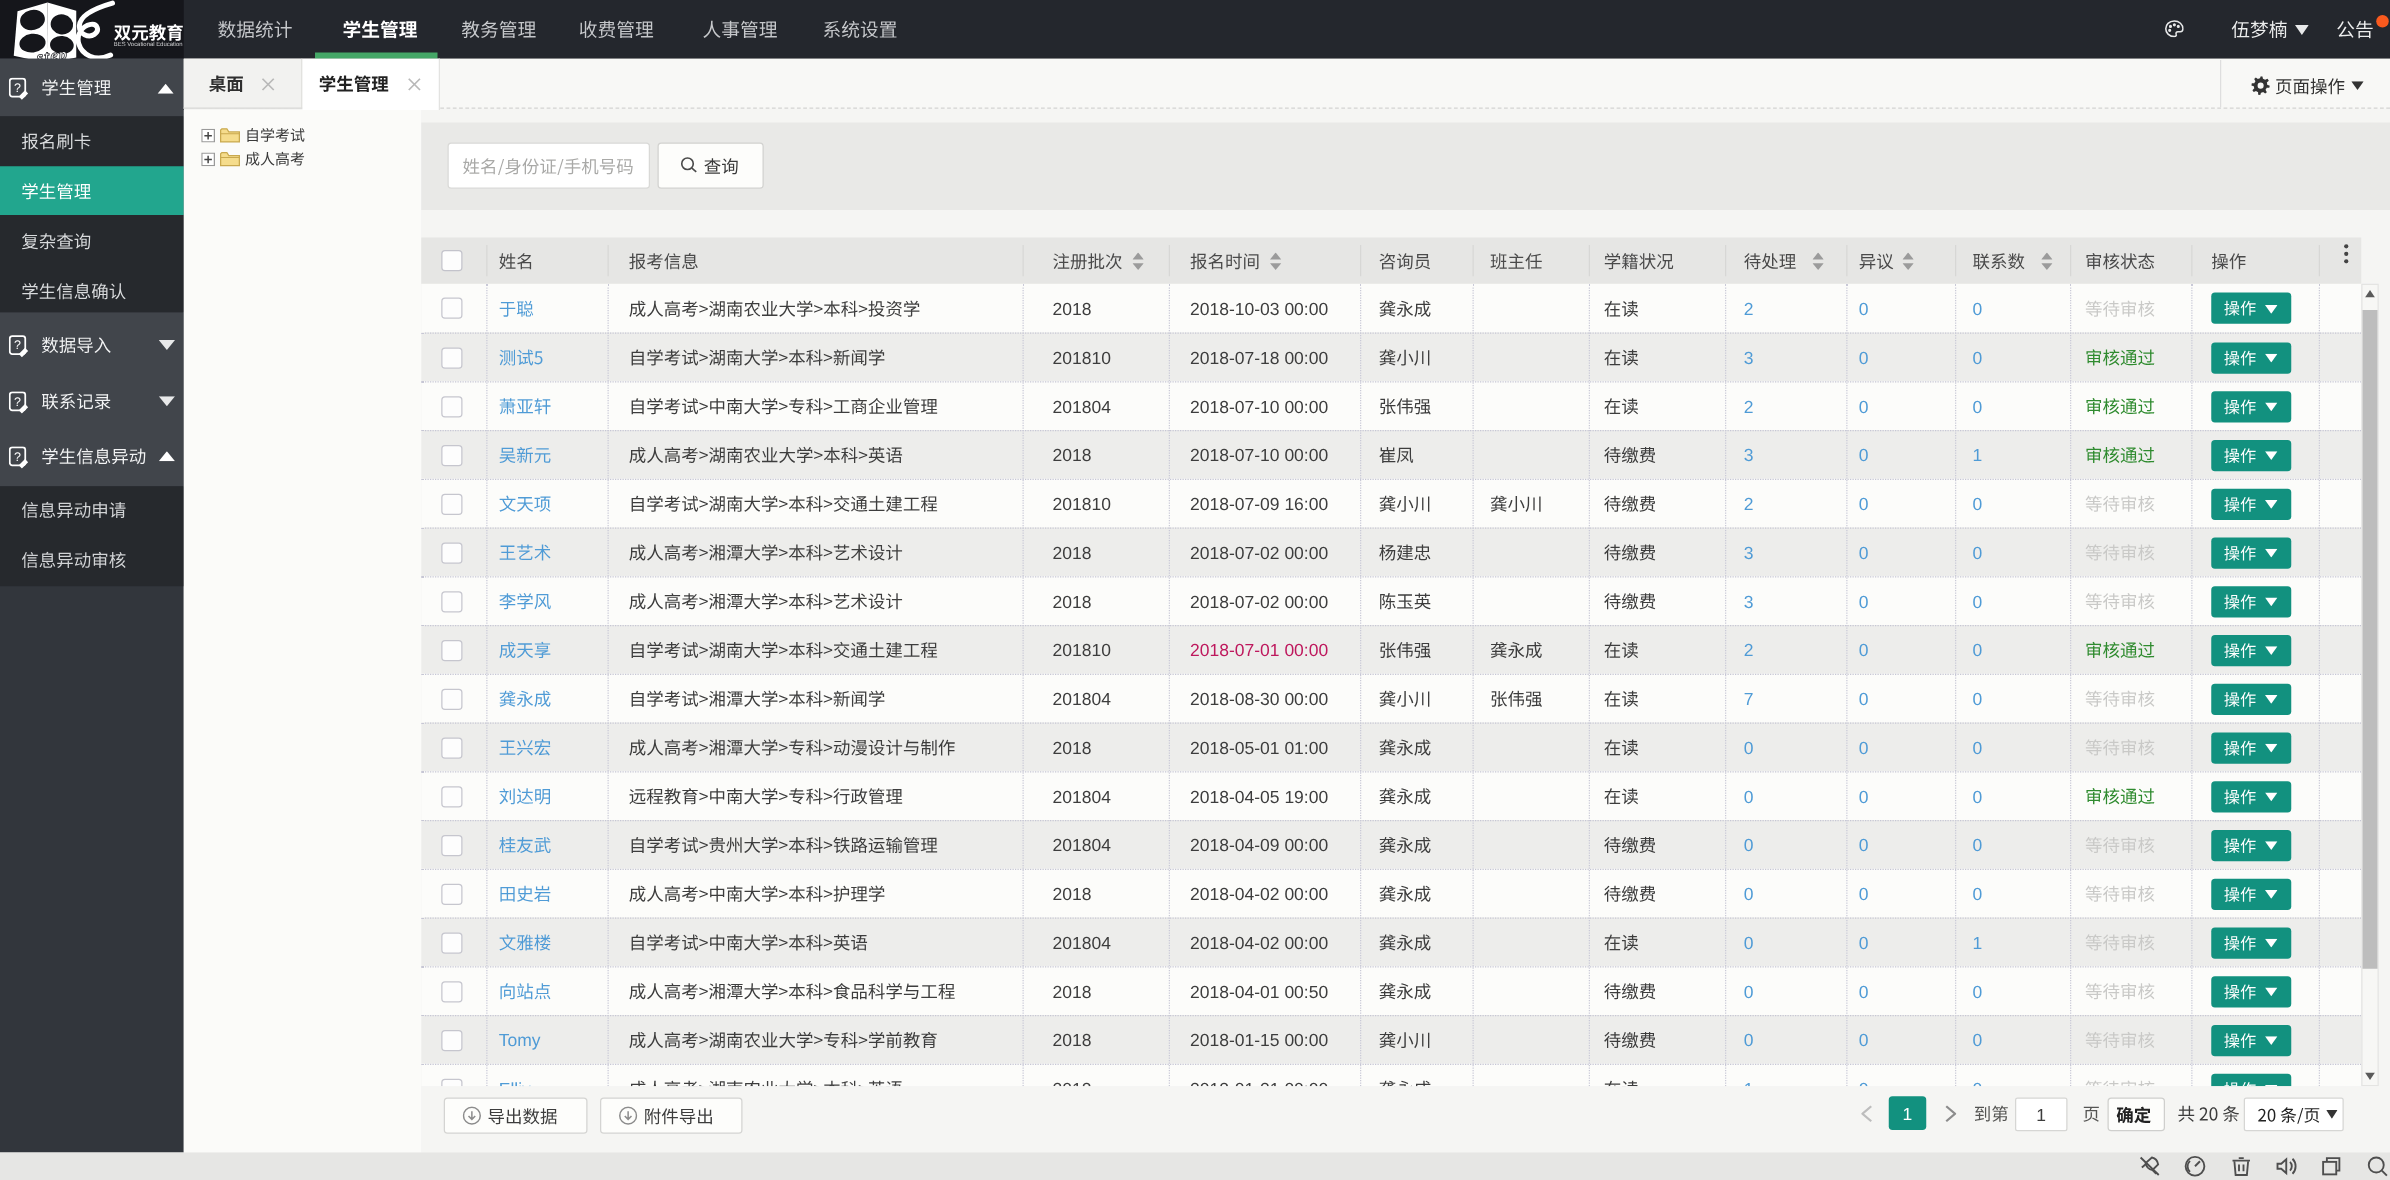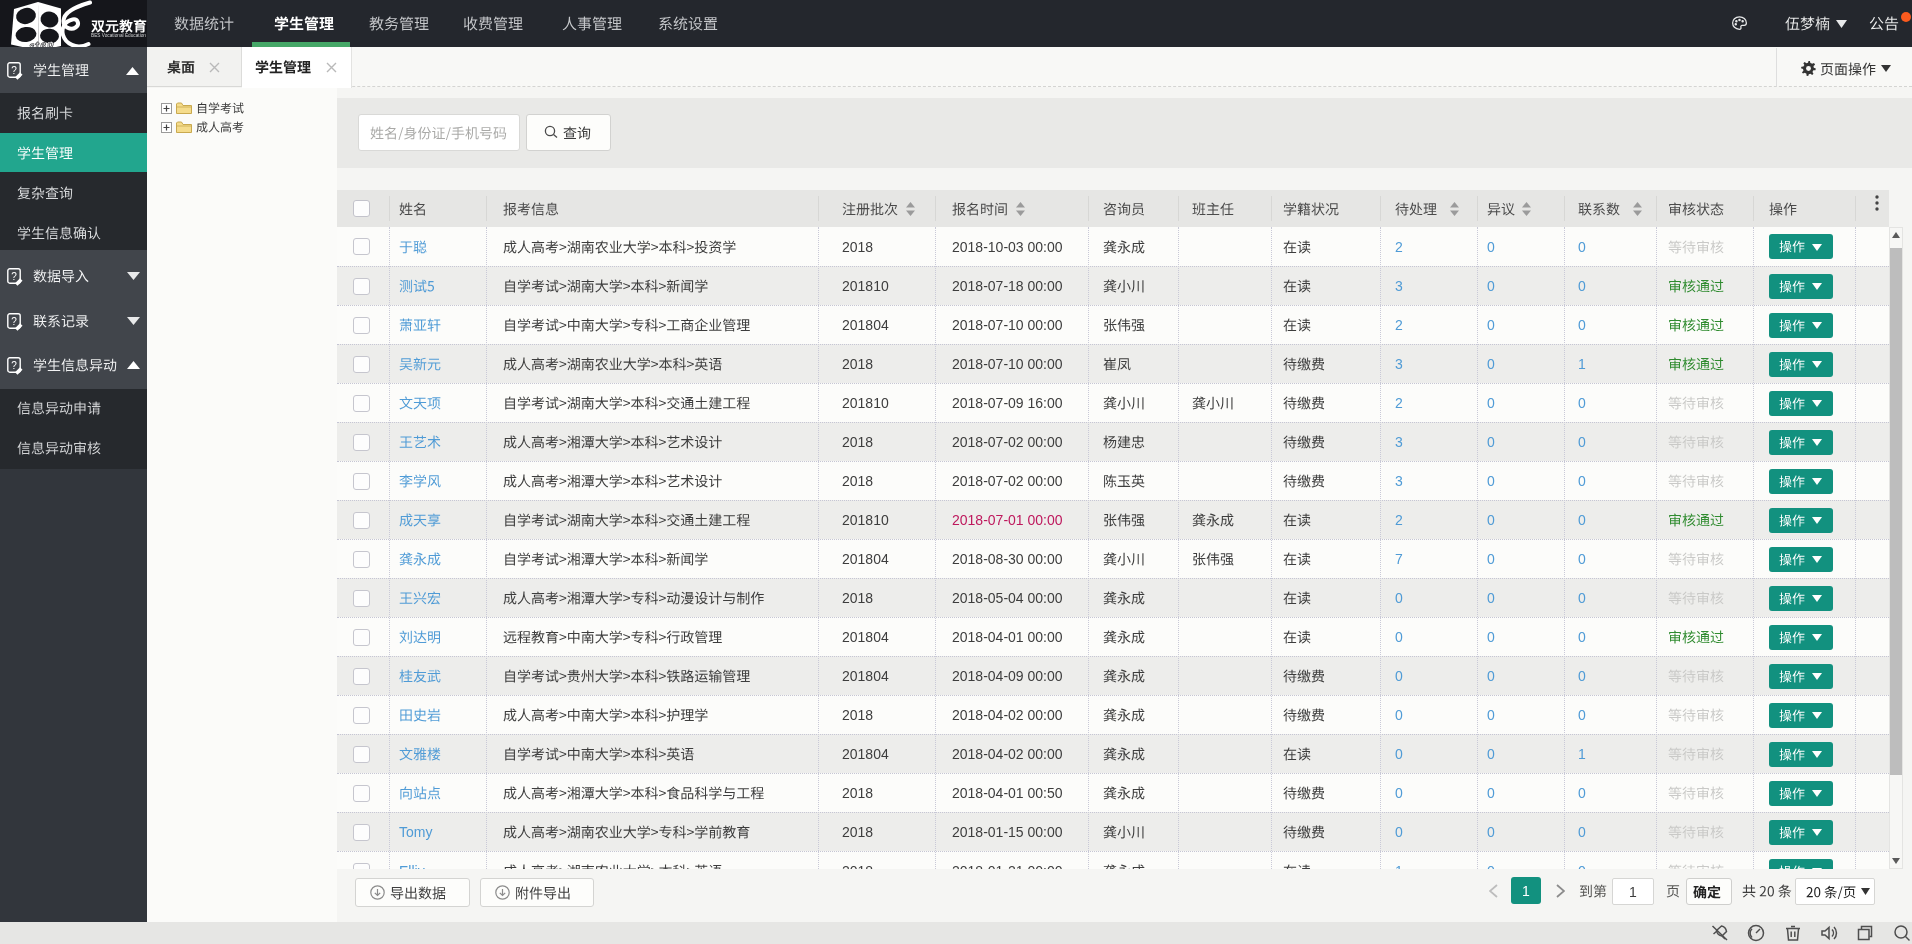--- a/index.html
+++ b/index.html
@@ -1109,21 +1109,21 @@
         <use href="#g48r" transform="translate(11665,0) scale(1,-1)"></use>
         <use href="#g155r" transform="translate(12665,0) scale(1,-1)"></use>
         <use href="#g21r" transform="translate(13665,0) scale(1,-1)"></use>
         <use href="#g7r" transform="translate(14665,0) scale(1,-1)"></use>
         <use href="#g156r" transform="translate(15665,0) scale(1,-1)"></use>
         <use href="#g157r" transform="translate(16665,0) scale(1,-1)"></use>
         <use href="#g58r" transform="translate(17665,0) scale(1,-1)"></use>
       </svg>
     </div>
     <div class="a" style="left:505px;top:362px;font-size:14px;color:#3d3d3d;font-weight:normal;line-height:18px;white-space:nowrap;">2018</div>
-    <div class="a" style="left:615px;top:362px;font-size:14px;color:#3d3d3d;font-weight:normal;line-height:18px;white-space:nowrap;">2018-05-04 00:00</div>
+    <div class="a" style="left:615px;top:362px;font-size:14px;color:#3d3d3d;font-weight:normal;line-height:18px;white-space:nowrap;">2018-05-01 01:00</div>
     <div class="a" style="left:766px;top:364px;">
       <svg class="t" style="width:42.0px;height:14px;" viewBox="0 -880 3000 1000" fill="#3d3d3d">
         <use href="#g103r" transform="translate(0,0) scale(1,-1)"></use>
         <use href="#g104r" transform="translate(1000,0) scale(1,-1)"></use>
         <use href="#g62r" transform="translate(2000,0) scale(1,-1)"></use>
       </svg>
     </div>
     <div class="a" style="left:946px;top:364px;">
       <svg class="t" style="width:28.0px;height:14px;" viewBox="0 -880 2000 1000" fill="#3d3d3d">
         <use href="#g105r" transform="translate(0,0) scale(1,-1)"></use>
@@ -1175,21 +1175,21 @@
         <use href="#g120r" transform="translate(9110,0) scale(1,-1)"></use>
         <use href="#g100r" transform="translate(10110,0) scale(1,-1)"></use>
         <use href="#g93r" transform="translate(11110,0) scale(1,-1)"></use>
         <use href="#g163r" transform="translate(11665,0) scale(1,-1)"></use>
         <use href="#g164r" transform="translate(12665,0) scale(1,-1)"></use>
         <use href="#g14r" transform="translate(13665,0) scale(1,-1)"></use>
         <use href="#g15r" transform="translate(14665,0) scale(1,-1)"></use>
       </svg>
     </div>
     <div class="a" style="left:505px;top:401px;font-size:14px;color:#3d3d3d;font-weight:normal;line-height:18px;white-space:nowrap;">201804</div>
-    <div class="a" style="left:615px;top:401px;font-size:14px;color:#3d3d3d;font-weight:normal;line-height:18px;white-space:nowrap;">2018-04-01 00:00</div>
+    <div class="a" style="left:615px;top:401px;font-size:14px;color:#3d3d3d;font-weight:normal;line-height:18px;white-space:nowrap;">2018-04-05 19:00</div>
     <div class="a" style="left:766px;top:403px;">
       <svg class="t" style="width:42.0px;height:14px;" viewBox="0 -880 3000 1000" fill="#3d3d3d">
         <use href="#g103r" transform="translate(0,0) scale(1,-1)"></use>
         <use href="#g104r" transform="translate(1000,0) scale(1,-1)"></use>
         <use href="#g62r" transform="translate(2000,0) scale(1,-1)"></use>
       </svg>
     </div>
     <div class="a" style="left:946px;top:403px;">
       <svg class="t" style="width:28.0px;height:14px;" viewBox="0 -880 2000 1000" fill="#3d3d3d">
         <use href="#g105r" transform="translate(0,0) scale(1,-1)"></use>

